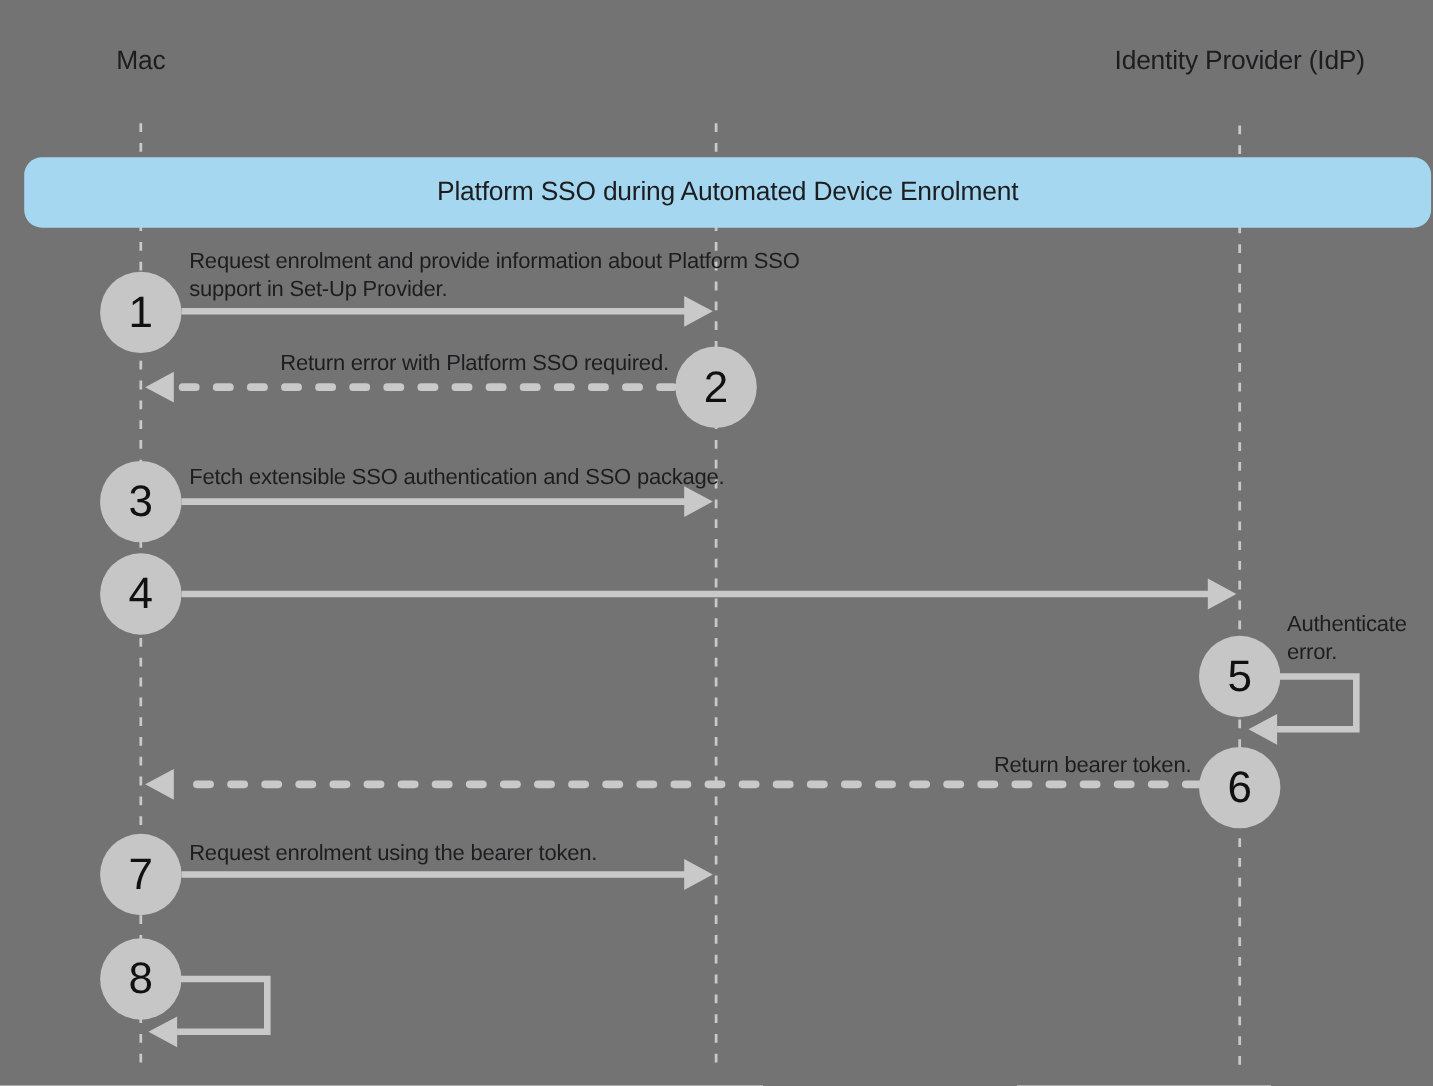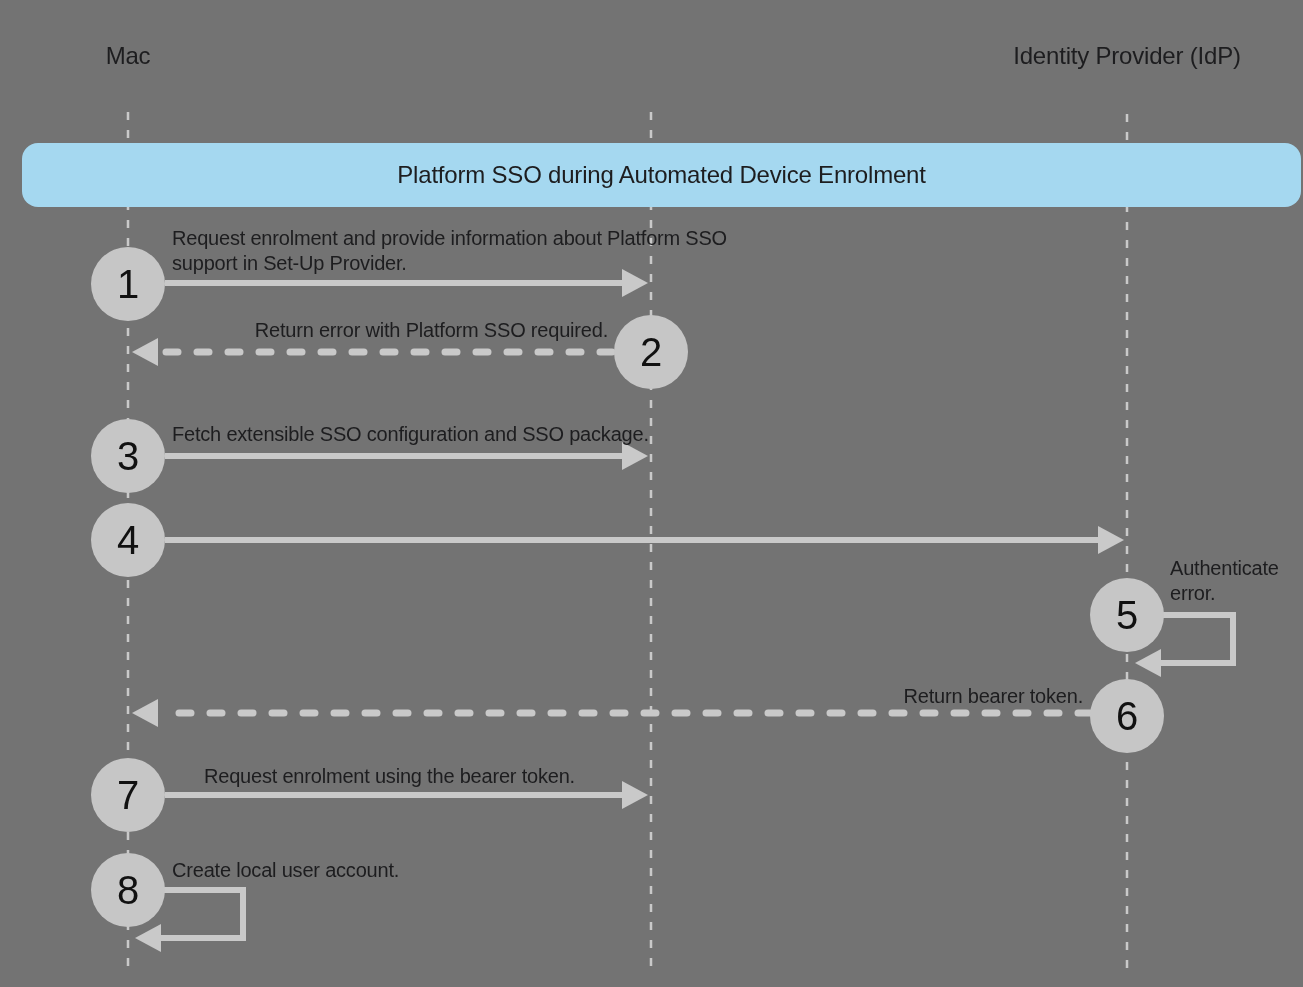--- a/index.html
+++ b/index.html
@@ -127,19 +127,18 @@
   <div class="step-circle" style="left:614px;top:315px;">2</div>
   <div class="step-circle" style="left:91px;top:419px;">3</div>
   <div class="step-circle" style="left:91px;top:503px;">4</div>
   <div class="step-circle" style="left:1090px;top:578px;">5</div>
   <div class="step-circle" style="left:1090px;top:679px;">6</div>
   <div class="step-circle" style="left:91px;top:758px;">7</div>
   <div class="step-circle" style="left:91px;top:853px;">8</div>
 
   <div class="step-label" style="left:172px;top:226px;width:620px;">Request enrolment and provide information about Platform SSO support in Set-Up Provider.</div>
   <div class="step-label right" style="left:170px;top:318px;width:438px;">Return error with Platform SSO required.</div>
-  <div class="step-label" style="left:172px;top:422px;width:560px;">Fetch extensible SSO configuration and SSO package.</div>
+  <div class="step-label" style="left:172px;top:422px;width:560px;">Fetch extensible SSO authentication and SSO package.</div>
   <div class="step-label" style="left:1170px;top:556px;width:130px;">Authenticate error.</div>
   <div class="step-label right" style="left:800px;top:684px;width:283px;">Return bearer token.</div>
-  <div class="step-label" style="left:172px;top:764px;width:560px;margin-left:32px;">Request enrolment using the bearer token.</div>
-  <div class="step-label" style="left:172px;top:858px;width:420px;">Create local user account.</div>
+  <div class="step-label" style="left:172px;top:764px;width:560px;">Request enrolment using the bearer token.</div>
 
 </div>
 
 </body></html>

